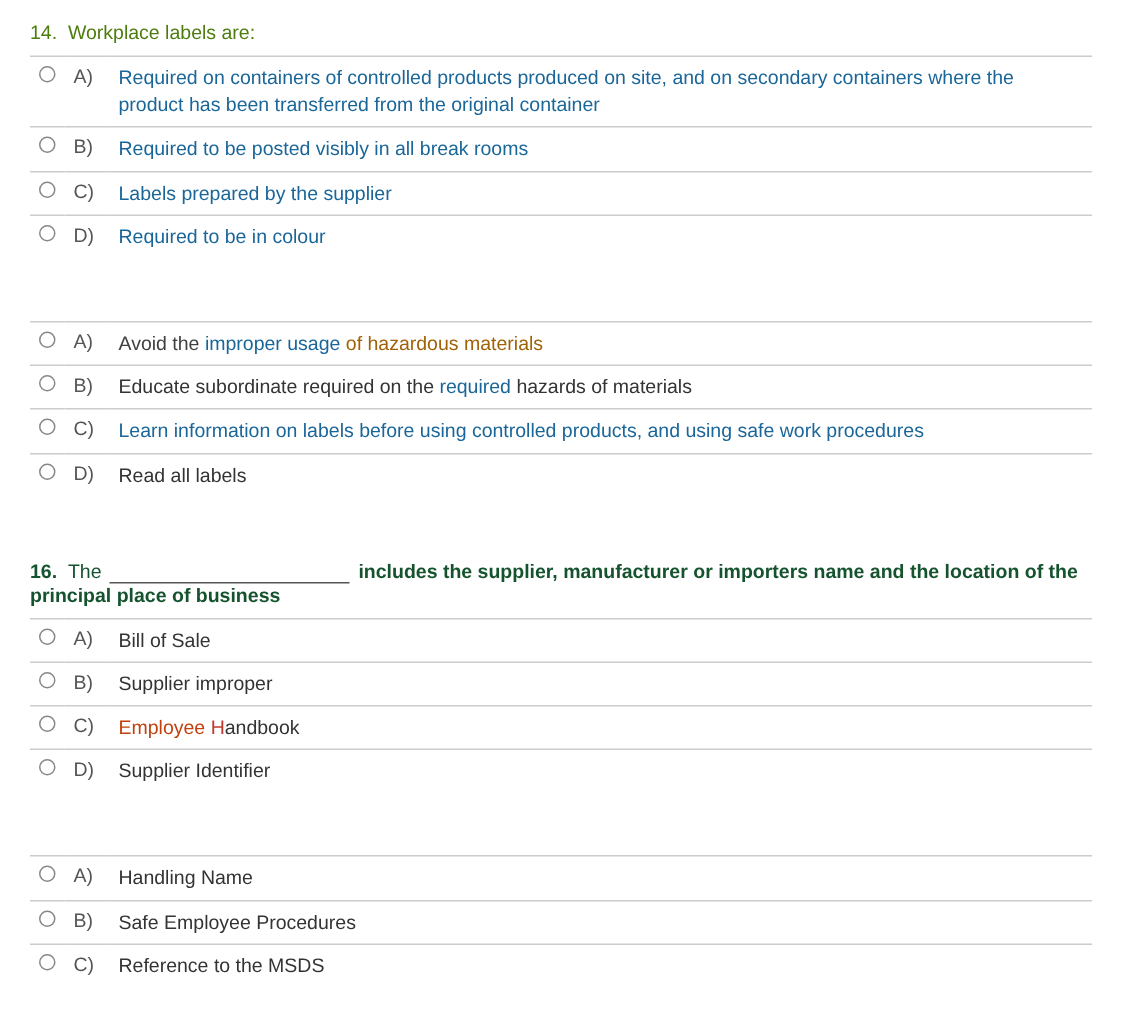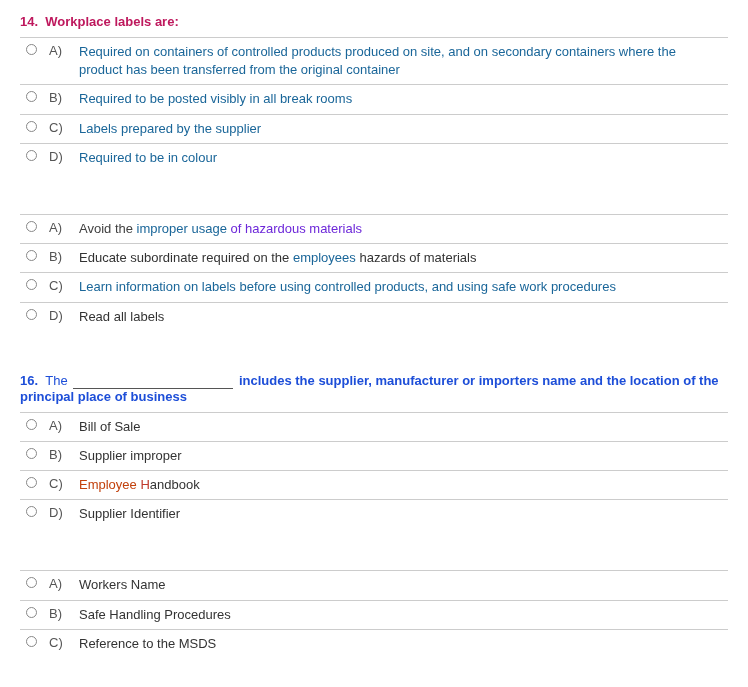--- a/index.html
+++ b/index.html
@@ -8,23 +8,23 @@
       font-size: 13px;
       background: #fff;
       color: #333;
       width: 748px;
     }
     .question-block {
       padding: 14px 20px 6px 20px;
     }
     .question-title {
       font-size: 13px;
-      font-weight: bold;
+      font-weight: normal;
       margin-bottom: 8px;
-      color: #be185d;
+      color: #4d7c0f;
     }
     .options-table {
       width: 100%;
       border-collapse: collapse;
     }
     .options-table tr {
       border-top: 1px solid #ccc;
     }
     .options-table td {
       padding: 5px 6px;
@@ -54,21 +54,21 @@
     }
     .option-text.dark {
       color: #333;
     }
     .spacer {
       height: 22px;
     }
     .q16-title {
       font-size: 13px;
       margin-bottom: 8px;
-      color: #1d4ed8;
+      color: #14532d;
     }
     .q16-title .bold { font-weight: bold; }
     .q16-title .underline-dashes {
       display: inline-block;
       border-bottom: 1px solid #555;
       min-width: 160px;
       margin: 0 2px;
     }
   </style>
 </head>
@@ -106,28 +106,28 @@
 
 <div class="spacer"></div>
 
 <div class="question-block">
   <table class="options-table">
     <tbody>
         <tr>
       <td class="radio-cell"><span class="radio-btn"></span></td>
       <td class="option-letter">A)</td>
       <td class="option-text">
-        <span style="color:#404040">Avoid the </span><span style="color:#1a6699">improper usage</span><span style="color:#6d28d9"> of hazardous materials</span>
+        <span style="color:#404040">Avoid the </span><span style="color:#1a6699">improper usage</span><span style="color:#a16207"> of hazardous materials</span>
       </td>
     </tr>
     <tr>
       <td class="radio-cell"><span class="radio-btn"></span></td>
       <td class="option-letter">B)</td>
       <td class="option-text">
-        <span style="color:#333">Educate subordinate required on the </span><span style="color:#1a6699">employees</span><span style="color:#333"> hazards of materials</span>
+        <span style="color:#333">Educate subordinate required on the </span><span style="color:#1a6699">required</span><span style="color:#333"> hazards of materials</span>
       </td>
     </tr>
     <tr>
       <td class="radio-cell"><span class="radio-btn"></span></td>
       <td class="option-letter">C)</td>
       <td class="option-text">Learn information on labels before using controlled products, and using safe work procedures</td>
     </tr>
     <tr>
       <td class="radio-cell"><span class="radio-btn"></span></td>
       <td class="option-letter">D)</td>
@@ -172,26 +172,26 @@
 </div>
 
 <div class="spacer"></div>
 
 <div class="question-block">
   <table class="options-table">
     <tbody>
         <tr>
       <td class="radio-cell"><span class="radio-btn"></span></td>
       <td class="option-letter">A)</td>
-      <td class="option-text dark">Workers Name</td>
+      <td class="option-text dark">Handling Name</td>
     </tr>
     <tr>
       <td class="radio-cell"><span class="radio-btn"></span></td>
       <td class="option-letter">B)</td>
-      <td class="option-text dark">Safe Handling Procedures</td>
+      <td class="option-text dark">Safe Employee Procedures</td>
     </tr>
     <tr>
       <td class="radio-cell"><span class="radio-btn"></span></td>
       <td class="option-letter">C)</td>
       <td class="option-text dark">Reference to the MSDS</td>
     </tr>
 
   </tbody>
     </table>
 </div>

